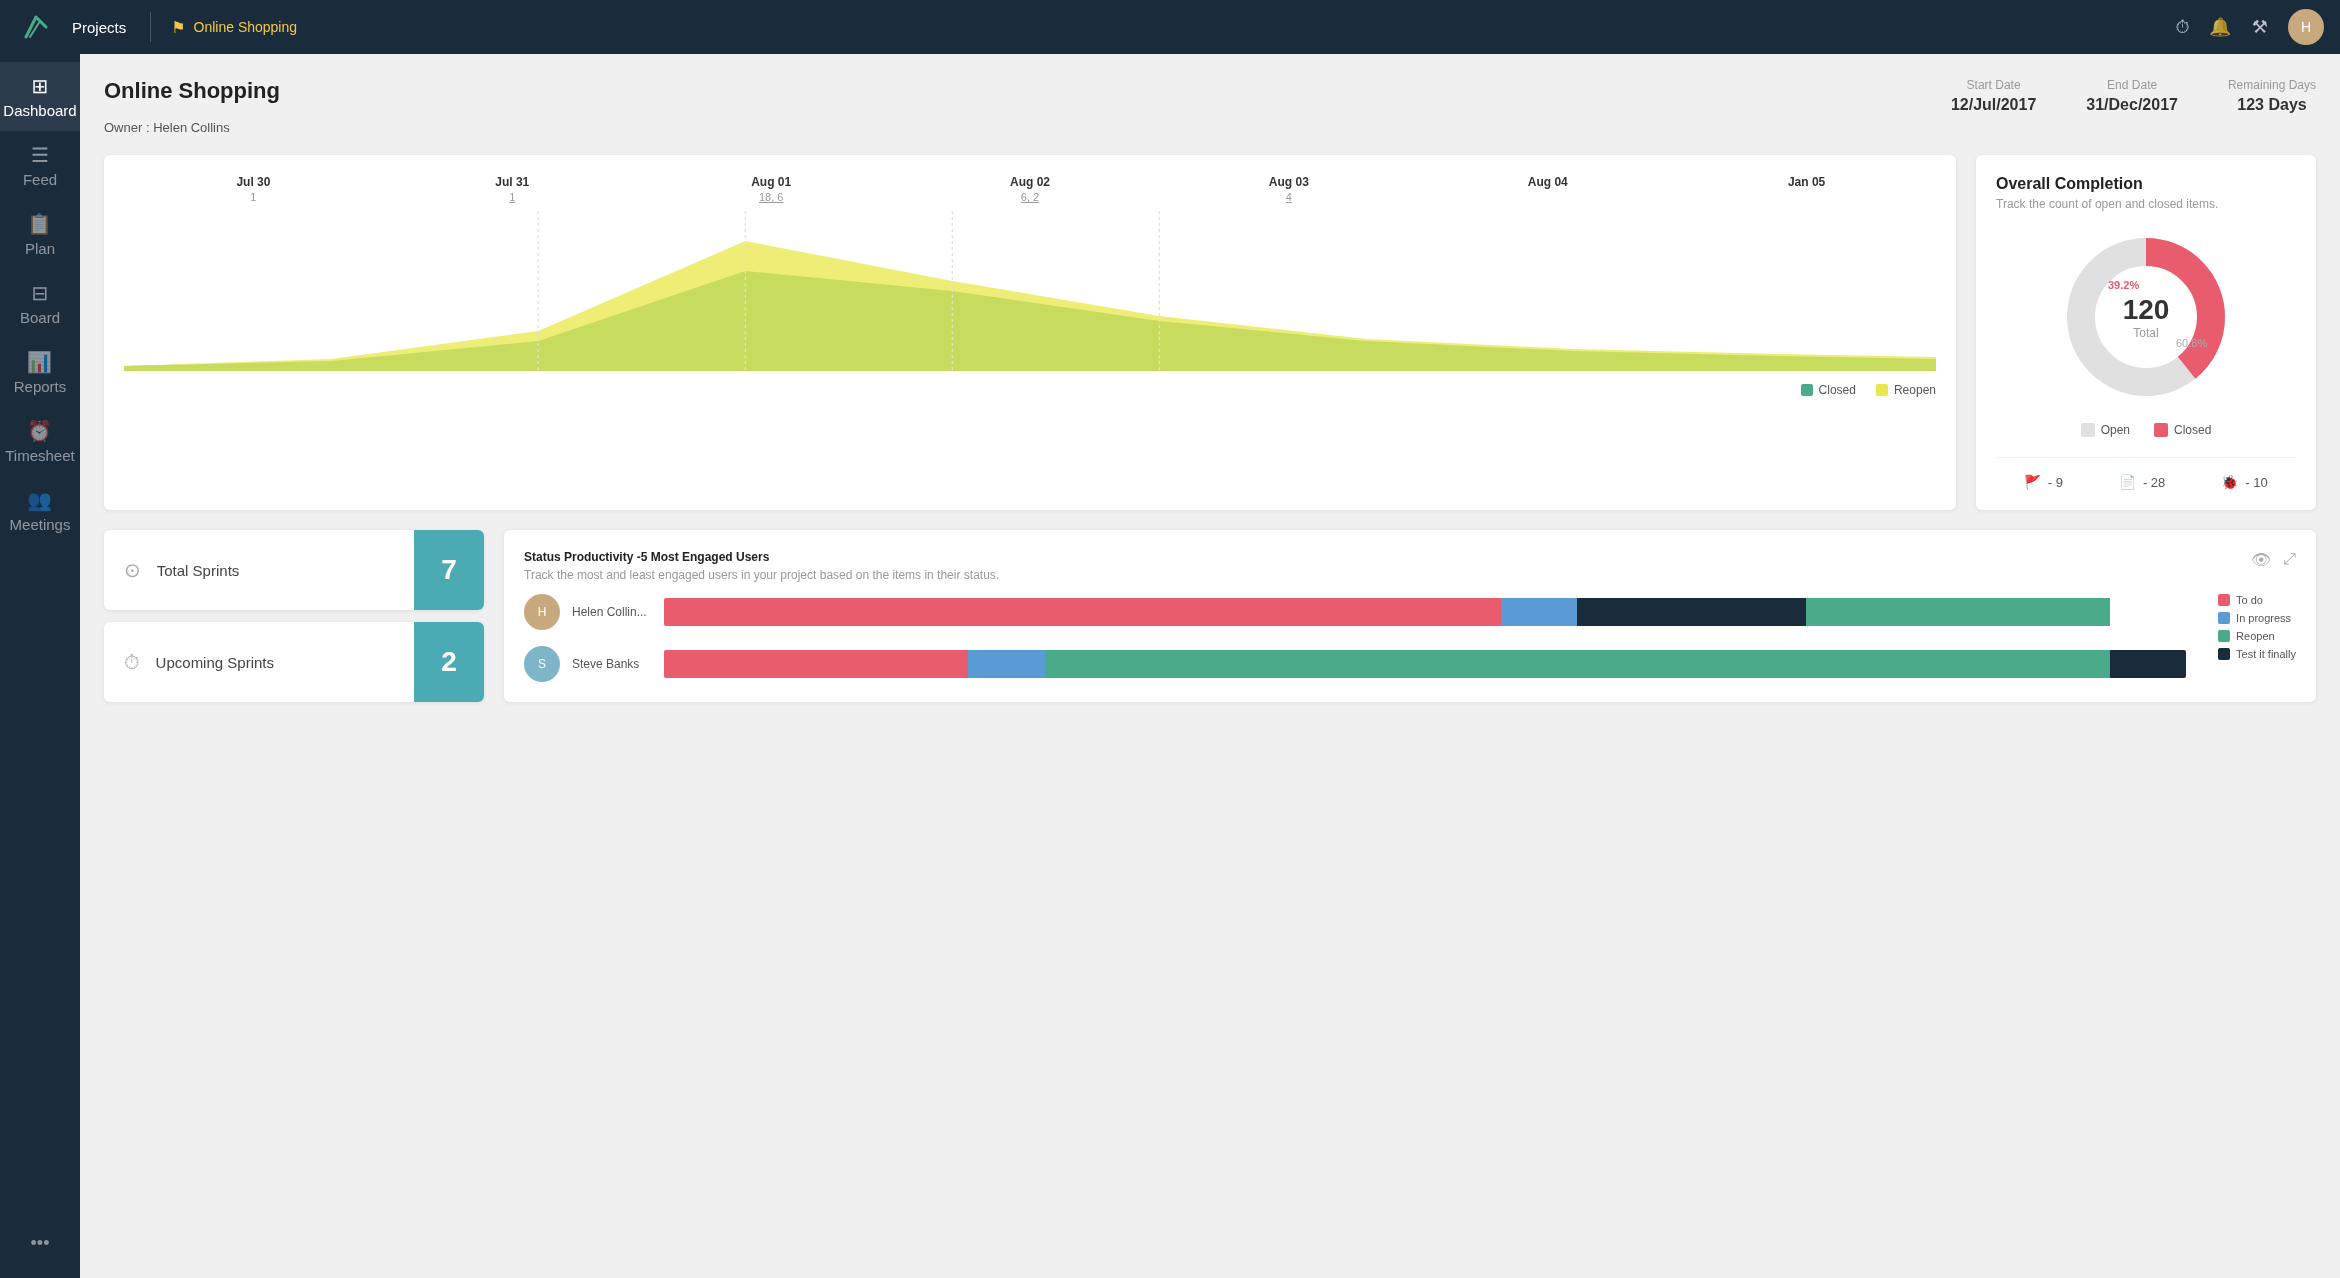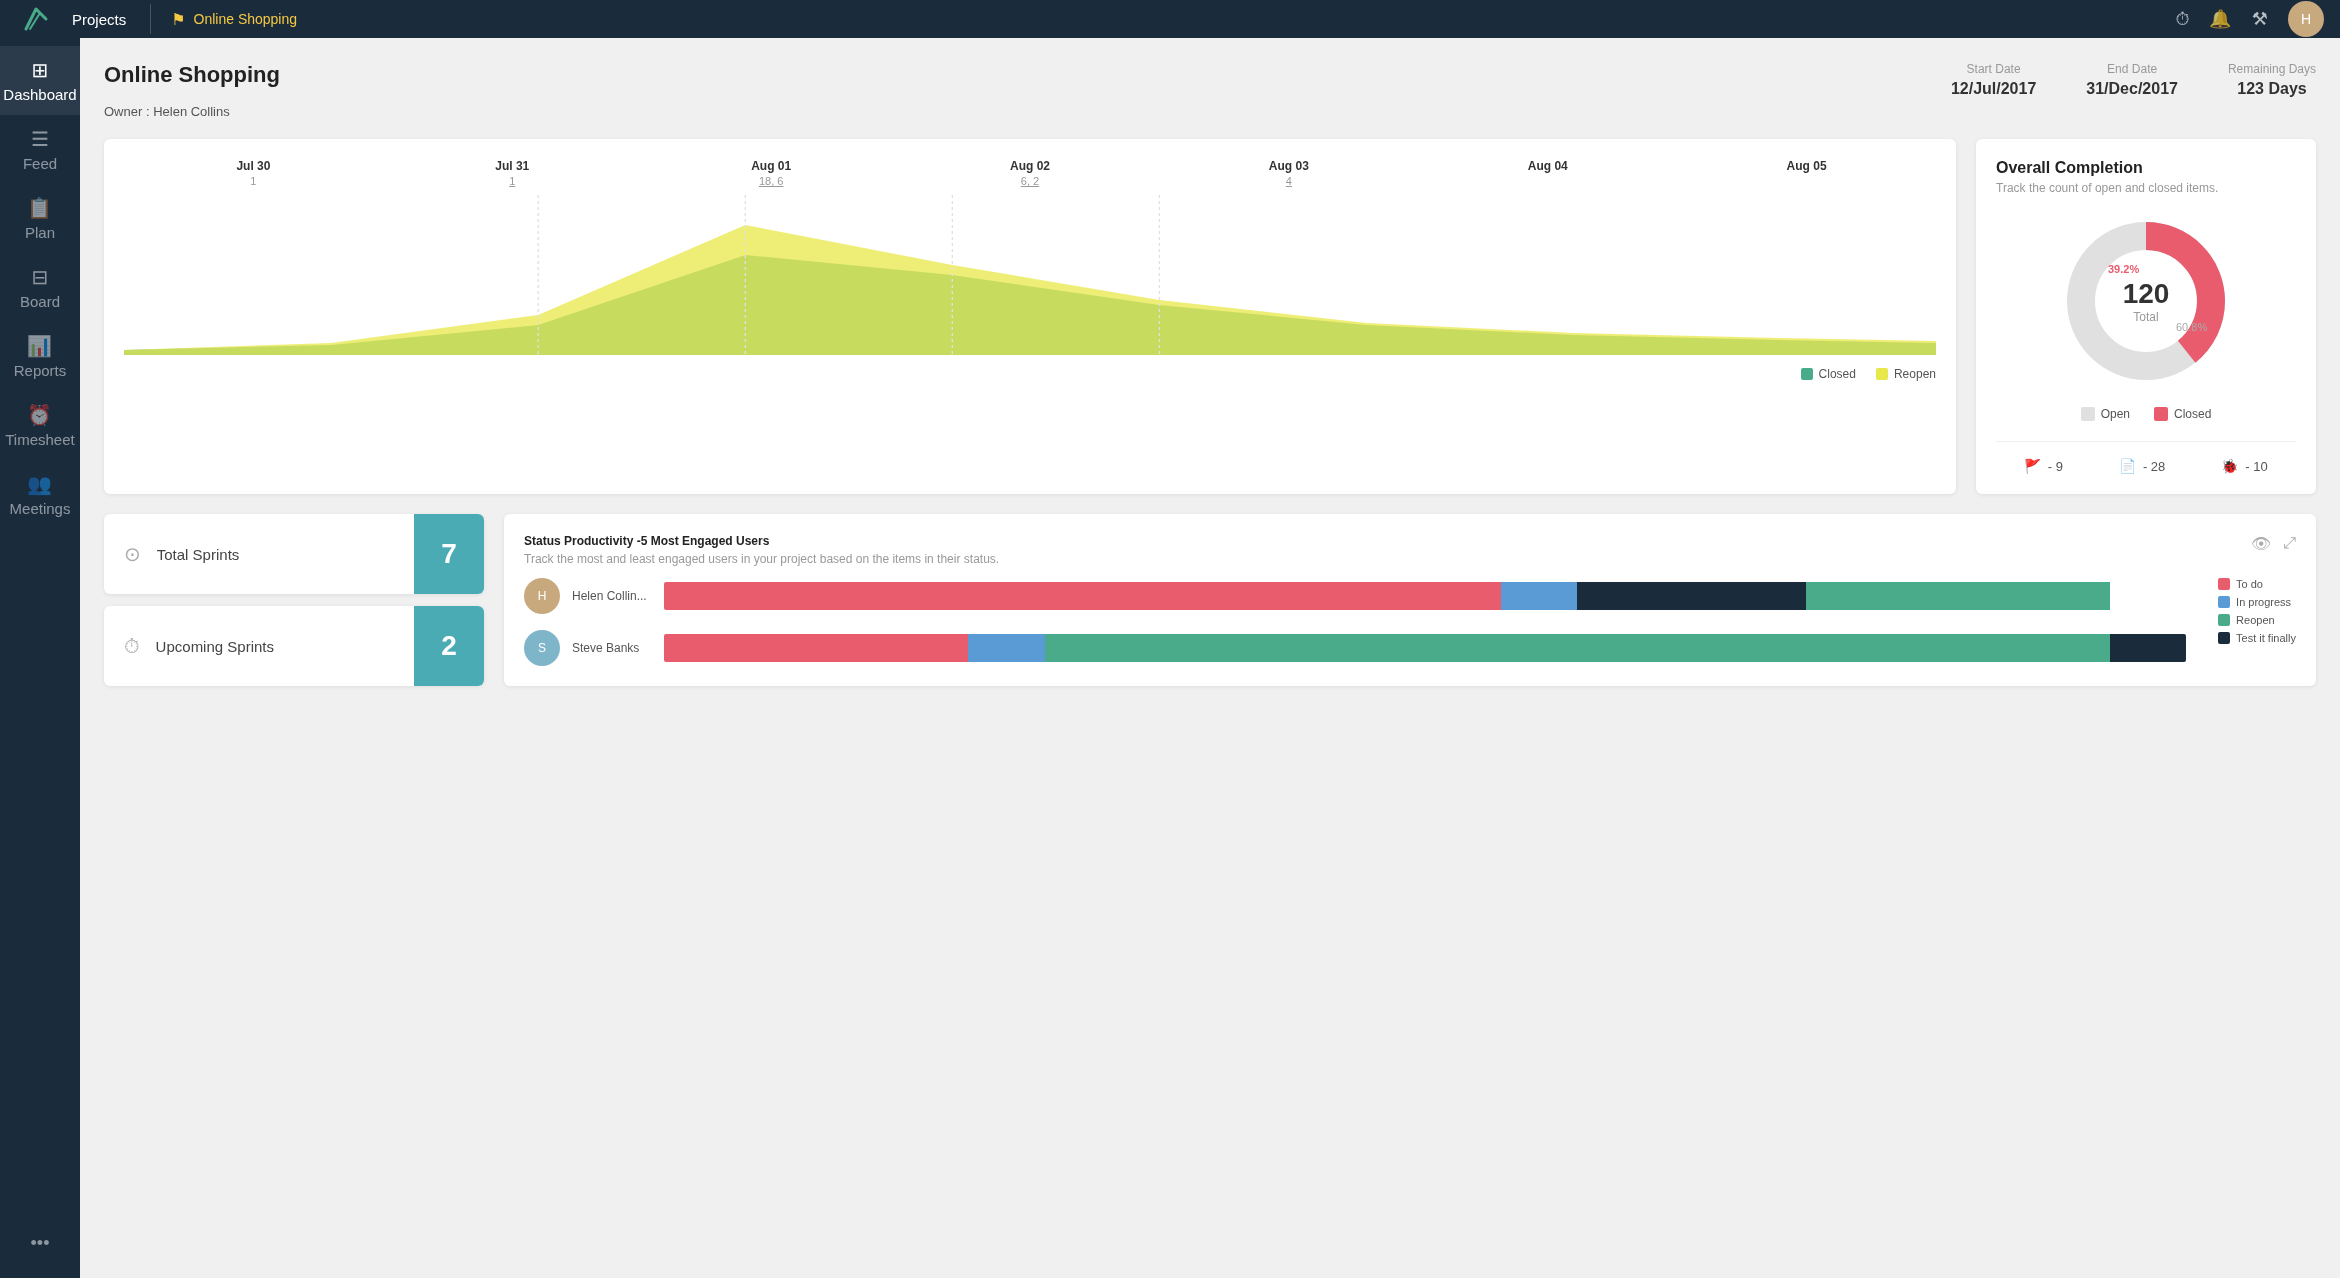--- a/index.html
+++ b/index.html
@@ -1,21 +1,21 @@
 <!DOCTYPE html>
 <html><head>
   <meta charset="utf-8">
   <style>
     * { box-sizing: border-box; margin: 0; padding: 0; }
     body { font-family: -apple-system, BlinkMacSystemFont, 'Segoe UI', sans-serif; background: #f0f0f0; display: flex; flex-direction: column; height: 100vh; overflow: hidden; }
 
     
     .top-nav {
       background: #1a2b3c;
-      height: 38px;
+      height: 54px;
       display: flex;
       align-items: center;
       padding: 0 16px;
       flex-shrink: 0;
       z-index: 100;
     }
     .top-nav .logo {
       width: 40px;
       height: 40px;
       display: flex;
@@ -487,21 +487,21 @@
           </div>
           <div class="chart-date-col">
             <div class="date-label">Aug 03</div>
             <div class="date-num underline">4</div>
           </div>
           <div class="chart-date-col">
             <div class="date-label">Aug 04</div>
             <div class="date-num"></div>
           </div>
           <div class="chart-date-col">
-            <div class="date-label">Aug 05</div>
+            <div class="date-label">Jan 05</div>
             <div class="date-num"></div>
           </div>
         </div>
 
         
         <svg class="chart-svg" viewBox="0 0 700 160" preserveAspectRatio="none">
 
           <path d="M 0,155 L 80,150 L 160,130 L 240,60 L 320,80 L 400,110 L 480,130 L 560,140 L 640,145 L 700,148 L 700,160 L 0,160 Z" fill="#4aab8a" opacity="0.85"></path>
 
           <path d="M 0,155 L 80,148 L 160,120 L 240,30 L 320,70 L 400,105 L 480,128 L 560,138 L 640,143 L 700,146 L 700,160 L 0,160 Z" fill="#e8e84a" opacity="0.75"></path>

